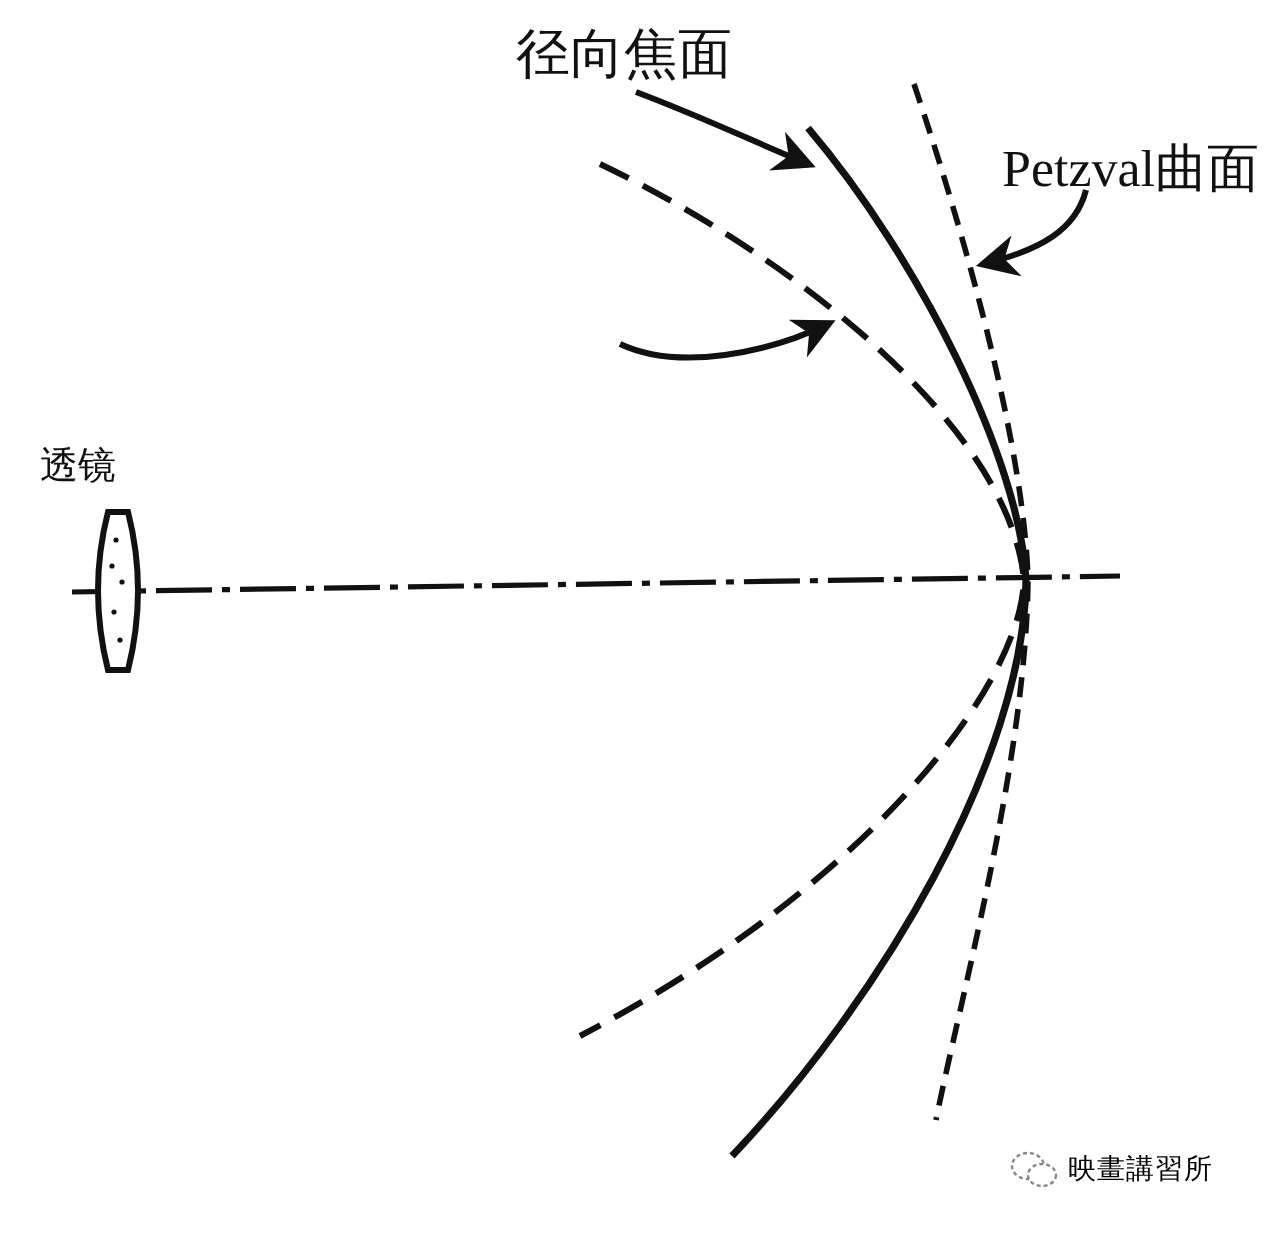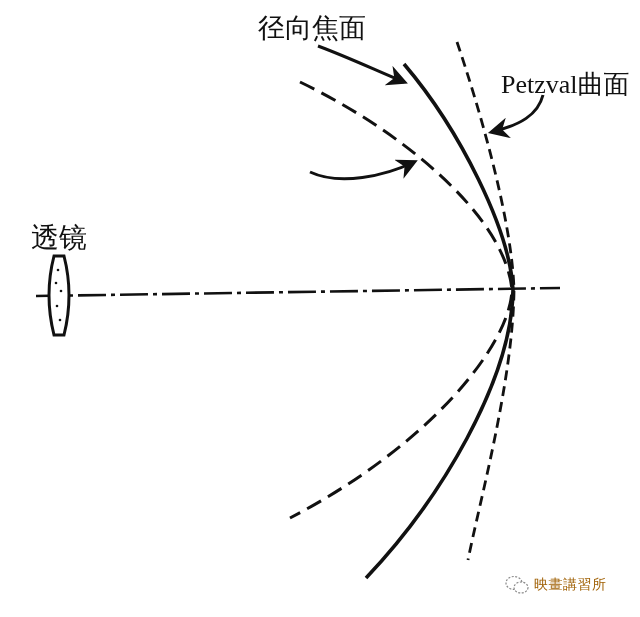--- a/index.html
+++ b/index.html
@@ -2,23 +2,23 @@
 <html><head>
   <meta charset="utf-8">
   <style>
     html, body { margin: 0; padding: 0; background: #ffffff; }
     #canvas { position: relative; width: 640px; height: 617px; background: #ffffff; overflow: hidden; }
     svg { position: absolute; left: 0; top: 0; }
     .lbl { position: absolute; font-family: "DejaVu Serif", "Liberation Serif", serif; color: #111111; white-space: nowrap; line-height: 1; }
     .lbl-radial { left: 258px; top: 14px; font-size: 27px; }
     .lbl-tangential { left: 243px; top: 145px; font-size: 27px; }
     .lbl-petzval { left: 483px; top: 72px; font-size: 26px; font-family: Liberation Serif, serif; margin-left: 18px; }
-    .lbl-lens { left: 31px; top: 224px; font-size: 28px; }
+    .lbl-lens { left: 20px; top: 224px; font-size: 19px; }
     .watermark { position: absolute; left: 504px; top: 575px; display: flex; align-items: center; gap: 4px; }
-    .wm-text { font-family: Liberation Sans, sans-serif; font-size: 14px; color: #a16207; letter-spacing: 0.5px; }
+    .wm-text { font-family: Liberation Sans, sans-serif; font-size: 14px; color: #000000; letter-spacing: 0.5px; }
   </style>
 </head>
 <body>
 
 <div id="canvas">
   <svg width="640" height="617" viewBox="0 0 640 617">
     <defs>
       <marker id="arrowhead" viewBox="0 0 10 10" refX="8" refY="5" markerWidth="7" markerHeight="7" orient="auto-start-reverse">
         <path d="M0,0 L10,5 L0,10 L3,5 z" fill="#111111"></path>
       </marker>

